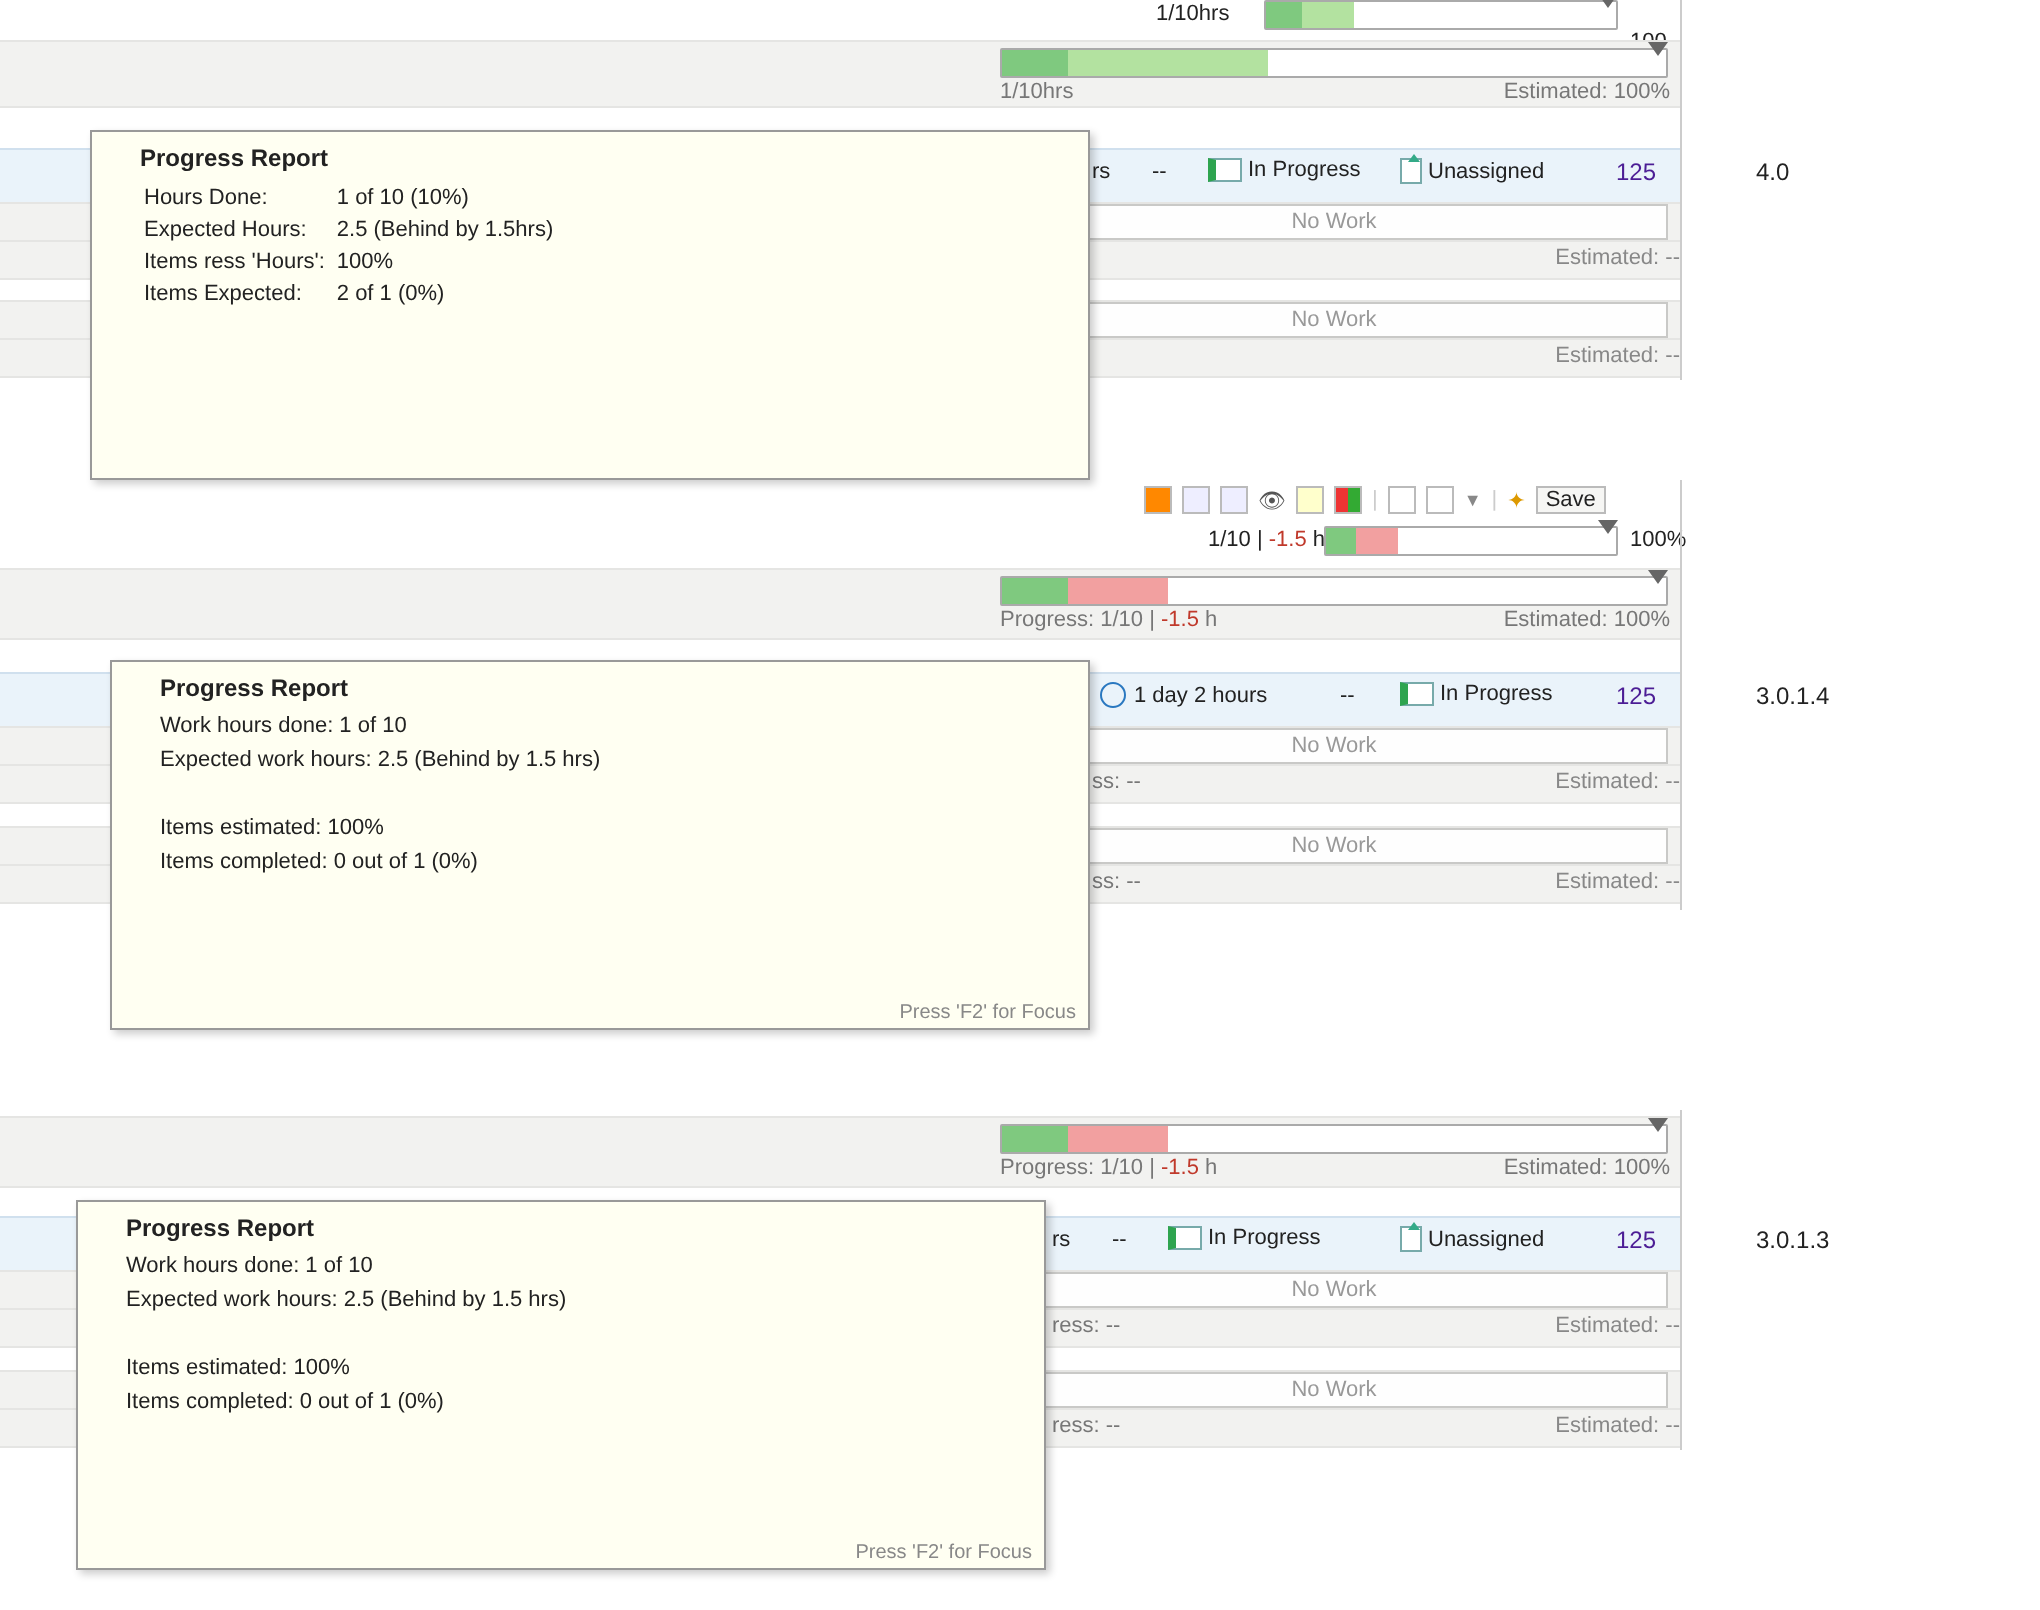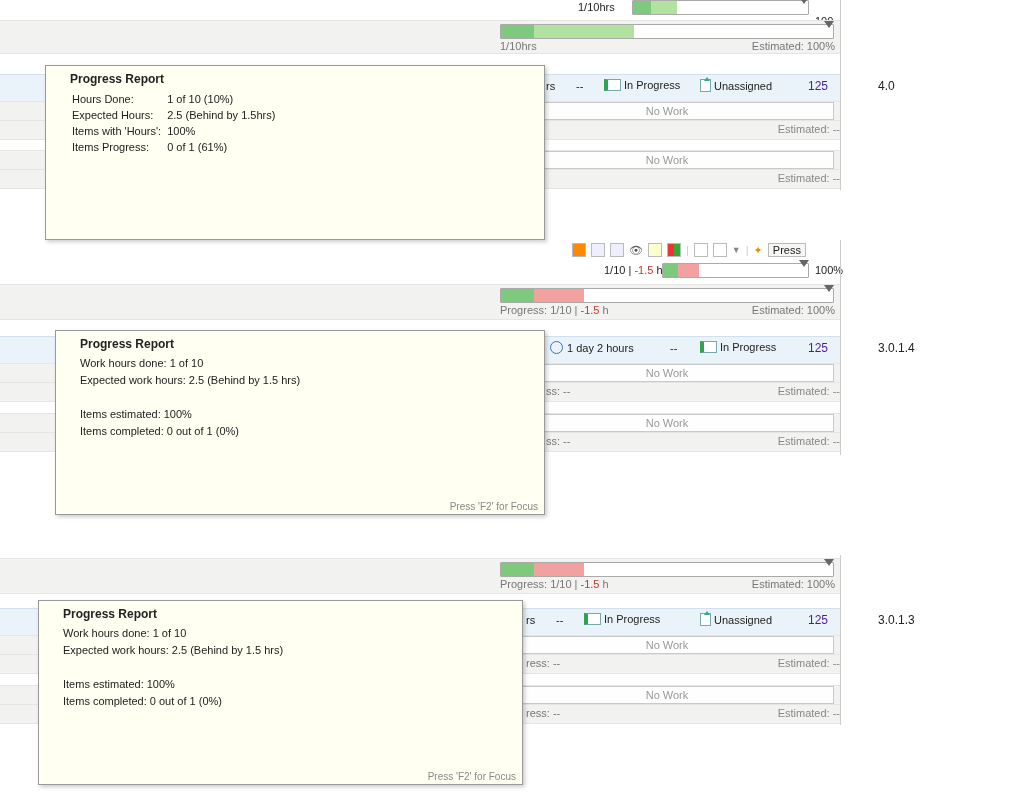--- a/index.html
+++ b/index.html
@@ -84,26 +84,26 @@
       <tbody>
             <tr>
               <td>Hours Done:</td>
               <td>1 of 10 (10%)</td>
             </tr>
       <tr>
               <td>Expected Hours:</td>
               <td>2.5 (Behind by 1.5hrs)</td>
             </tr>
       <tr>
-              <td>Items with 'Hours':</td>
+              <td>Items ress 'Hours':</td>
               <td>100%</td>
             </tr>
       <tr>
-              <td>Items Progress:</td>
-              <td>0 of 1 (61%)</td>
+              <td>Items Expected:</td>
+              <td>2 of 1 (0%)</td>
             </tr>
     </tbody>
         </table>
   </div>
 
   <div class="ver" style="top:79px;left:878px">4.0</div>
 </div>
 
 <div style="position:absolute;top:0;left:840px;width:1px;height:190px;background:#ccc"></div>
 
@@ -115,21 +115,21 @@
     <span class="tb-ic" style="background:#eef"></span>
     <span style="font-size:11px;color:#555">👁</span>
     <span class="tb-ic" style="background:#ffc"></span>
     <span class="tb-ic" style="background:linear-gradient(90deg,#e33 50%,#3a3 50%)"></span>
     <span style="color:#ccc">|</span>
     <span class="tb-ic"></span>
     <span class="tb-ic"></span>
     <span style="color:#888;font-size:9px">▼</span>
     <span style="color:#ccc">|</span>
     <span style="color:#d90">✦</span>
-    <span style="border:1px solid #bbb;padding:0 4px;background:#f6f6f4;font-size:11px">Press</span>
+    <span style="border:1px solid #bbb;padding:0 4px;background:#f6f6f4;font-size:11px">Save</span>
   </div>
 
   <div style="position:absolute;top:264px;left:604px">
     <span>1/10 | </span><span class="red">-1.5</span><span> h</span>
   </div>
   <div class="bar-track" style="position:absolute;top:263px;left:662px;width:145px;height:13px">
     <div class="bar-fill-dk" style="width:10%"></div>
     <div class="bar-fill-red" style="left:10%;width:15%"></div>
     <div class="tick"></div>
   </div>

